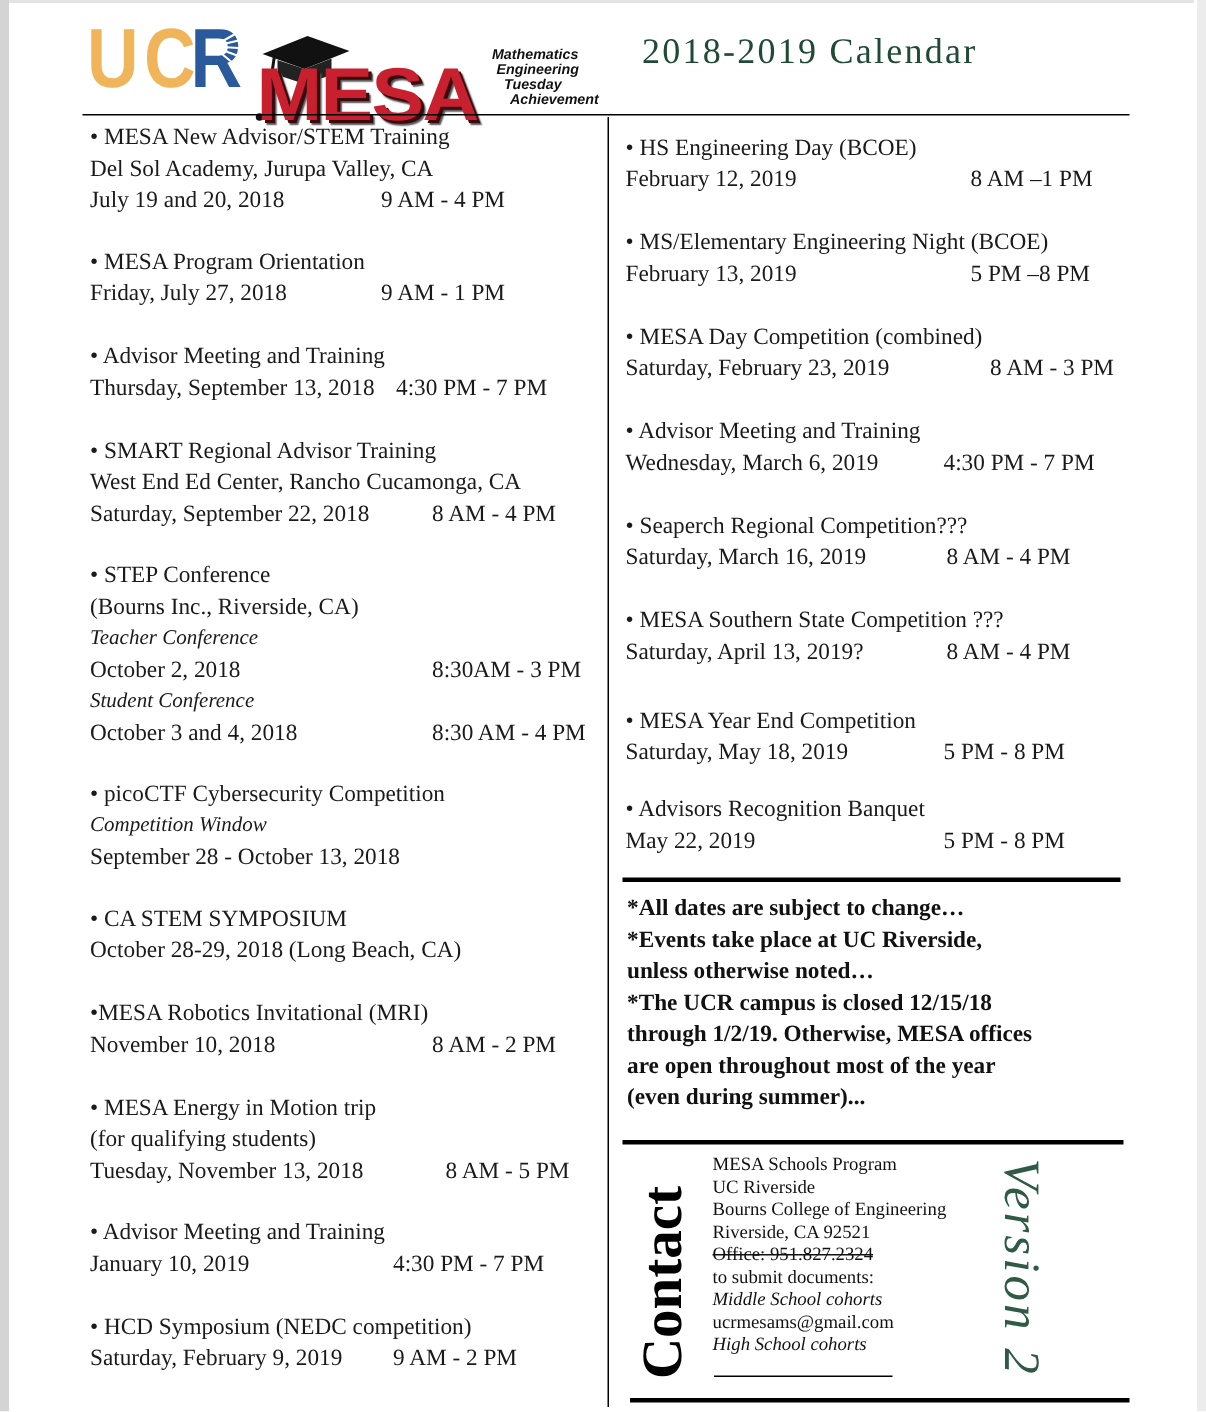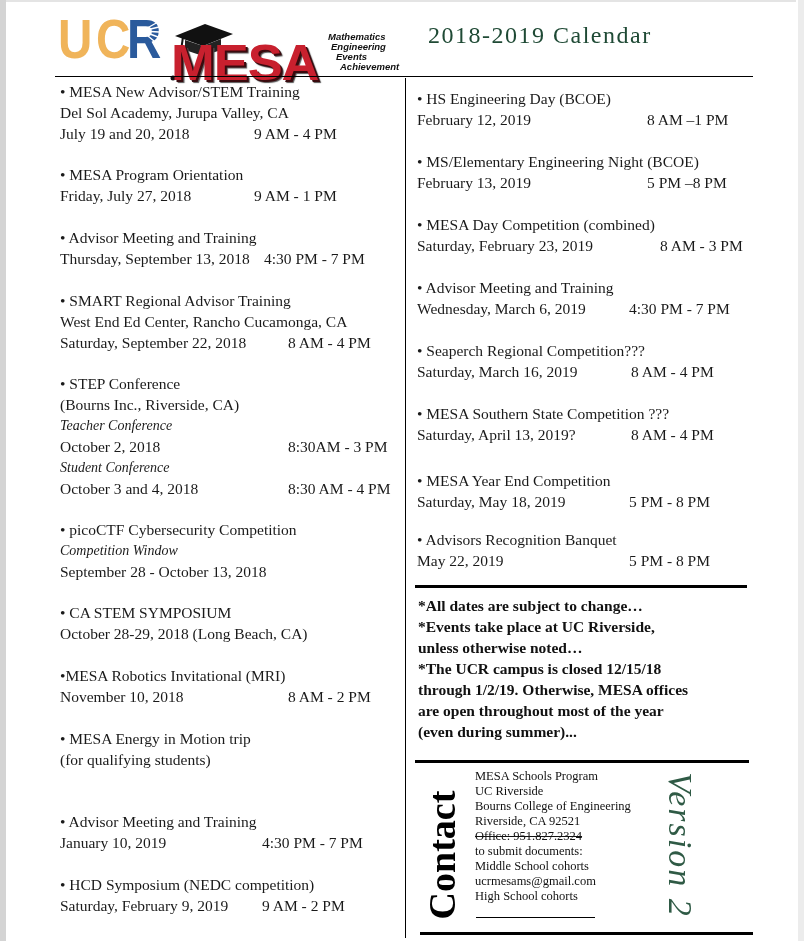--- a/index.html
+++ b/index.html
@@ -68,21 +68,21 @@
     .contact-vert {
       position: absolute; left: 420px; top: 790px; width: 44px; height: 130px;
     }
     .contact-vert span {
       position: absolute; left: 50%; top: 50%;
       transform: translate(-50%, -50%) rotate(-90deg);
       font-family: "Liberation Serif", serif; font-weight: bold; font-size: 38px;
       white-space: nowrap; color: #000;
     }
     .contact-info { position: absolute; left: 475px; top: 769px; font-size: 12.5px; line-height: 15px; color: #111; }
-    .contact-info .it { }
+    .contact-info .it { font-style: italic; }
     .contact-info .office { text-decoration: line-through; }
     .contact-underline { position: absolute; left: 476px; top: 917px; width: 119px; height: 1px; background: #000; }
     .version-vert {
       position: absolute; left: 655px; top: 770px; width: 50px; height: 150px;
     }
     .version-vert span {
       position: absolute; left: 50%; top: 50%;
       transform: translate(-50%, -50%) rotate(90deg);
       font-family: "Liberation Serif", serif; font-style: italic; font-size: 34px;
       white-space: nowrap; color: #2f5a45; letter-spacing: 2px;
@@ -117,21 +117,21 @@
     <polygon points="8,16 38,4 66,14 36,26" fill="#111"></polygon>
     <polygon points="18,20 18,30 36,36 54,30 54,19 36,26" fill="#222"></polygon>
     <line x1="16" y1="17" x2="12" y2="44" stroke="#111" stroke-width="2"></line>
     <circle cx="12" cy="46" r="3" fill="#111"></circle>
     <circle cx="6" cy="58" r="2.5" fill="#111"></circle>
   </svg>
   <div class="mesa-word">MESA</div>
   <div class="mesa-sub">
     <div>Mathematics</div>
     <div>Engineering</div>
-    <div>Events</div>
+    <div>Tuesday</div>
     <div>Achievement</div>
   </div>
 </div>
 
 <div class="page-title">2018-2019 Calendar</div>
 <div class="header-rule"></div>
 <div class="col-divider"></div>
 
 <div class="col left" id="left-col">
     <div class="event" style="top: 0px;">
@@ -169,20 +169,21 @@
       <div class="line"><span>• CA STEM SYMPOSIUM</span></div>
       <div class="line"><span>October 28-29, 2018 (Long Beach, CA)</span></div>
     </div>
     <div class="event" style="top: 584px;">
       <div class="line"><span>•MESA Robotics Invitational (MRI)</span></div>
       <div class="line"><span>November 10, 2018</span><span class="time" style="left: 228px;">8 AM - 2 PM</span></div>
     </div>
     <div class="event" style="top: 647px;">
       <div class="line"><span>•  MESA Energy in Motion trip</span></div>
       <div class="line"><span>(for qualifying students)</span></div>
+      <div class="line"><span>Tuesday, November 13, 2018</span><span class="time" style="left: 237px;">8 AM - 5 PM</span></div>
     </div>
     <div class="event" style="top: 730px;">
       <div class="line"><span>• Advisor Meeting and Training</span></div>
       <div class="line"><span>January 10, 2019</span><span class="time" style="left: 202px;">4:30 PM - 7 PM</span></div>
     </div>
     <div class="event" style="top: 793px;">
       <div class="line"><span>• HCD Symposium (NEDC competition)</span></div>
       <div class="line"><span>Saturday, February 9, 2019</span><span class="time" style="left: 202px;">9 AM - 2 PM</span></div>
     </div>
   </div>

